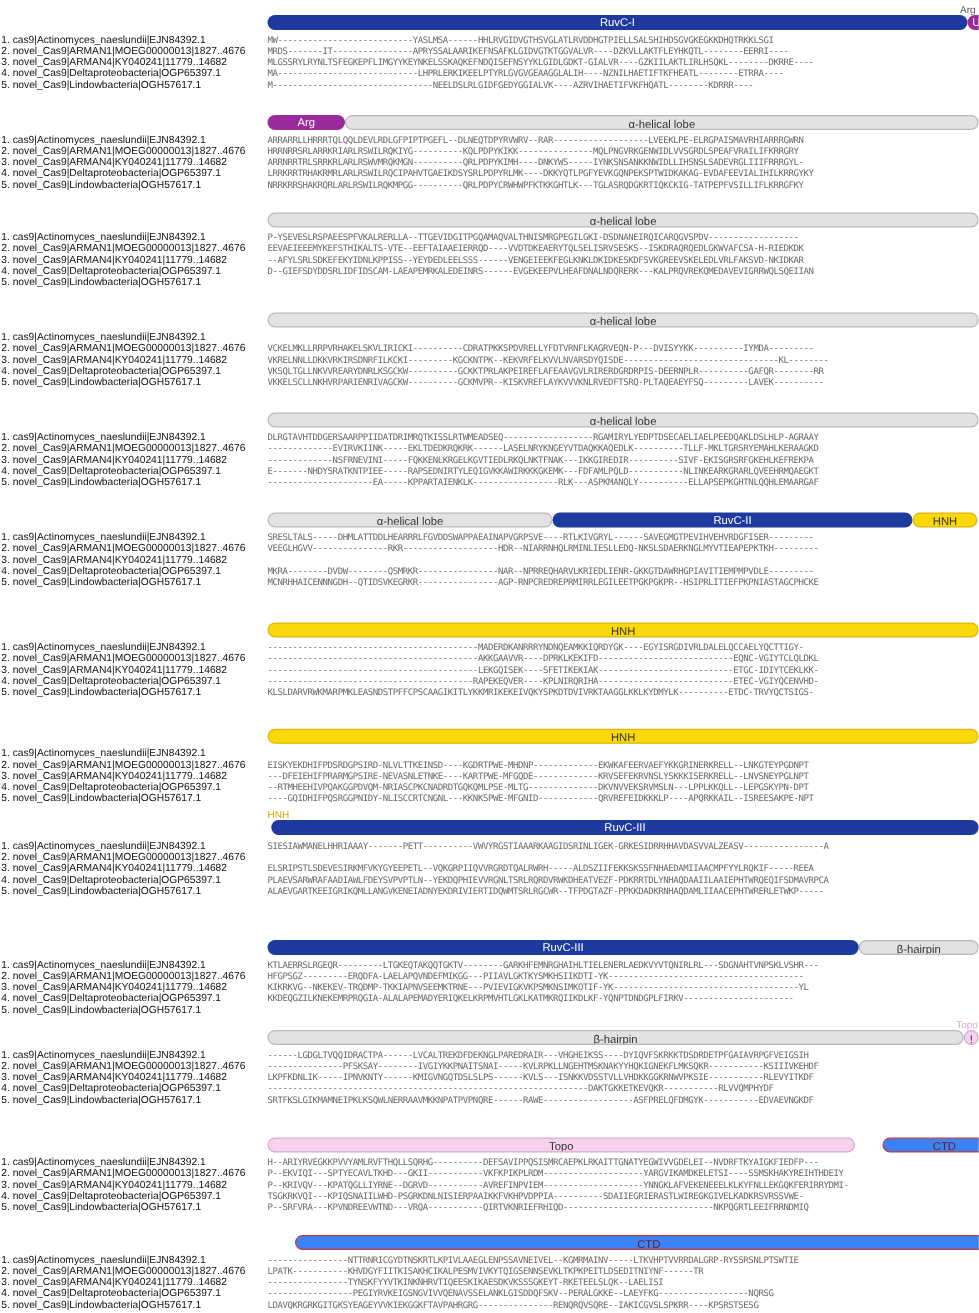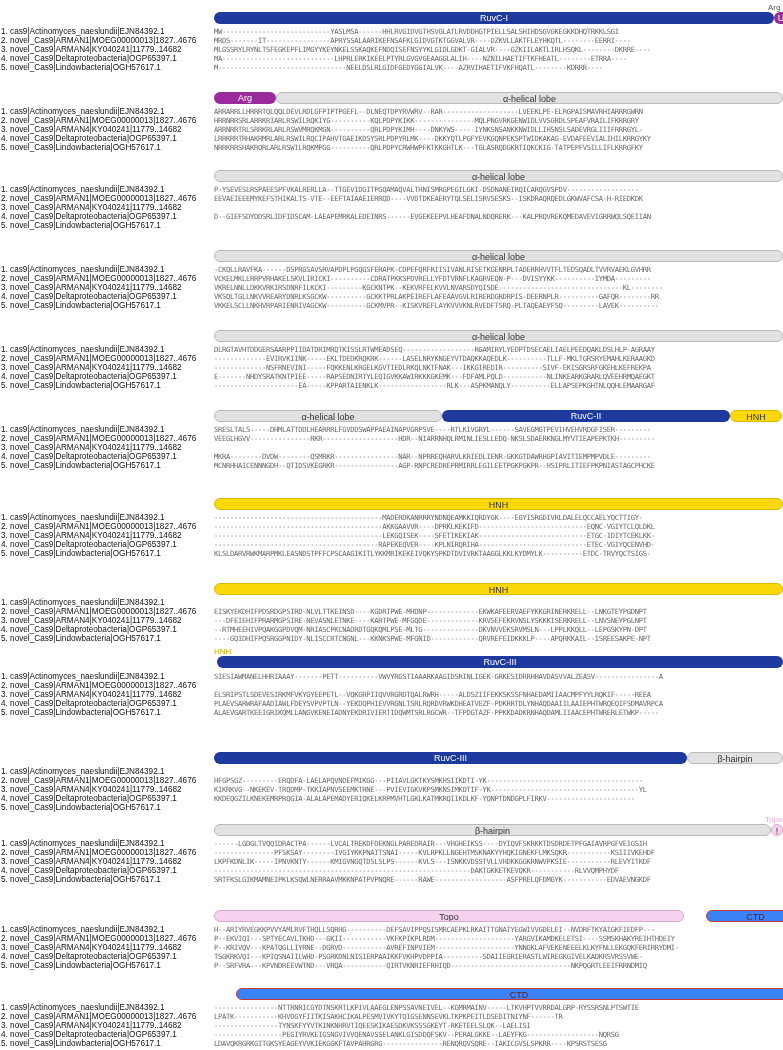--- a/index.html
+++ b/index.html
@@ -89,38 +89,38 @@
         <div class="row" style="top: 0px;">
           <span class="seqname">1. cas9|Actinomyces_naeslundii|EJN84392.1</span>
           <span class="seq">P-YSEVESLRSPAEESPFVKALRERLLA--TTGEVIDGITPGQAMAQVALTHNISMRGPEGILGKI-DSDNANEIRQICARQGVSPDV------------------</span>
         </div>
         <div class="row" style="top: 9px;">
           <span class="seqname">2. novel_Cas9|ARMAN1|MOEG00000013|1827..4676</span>
           <span class="seq">EEVAEIEEEMYKEFSTHIKALTS-VTE--EEFTAIAAEIERRQD----VVDTDKEAERYTQLSELISRVSESKS--ISKDRAQRQEDLGKWVAFCSA-H-RIEDKDK</span>
         </div>
         <div class="row" style="top: 18px;">
           <span class="seqname">3. novel_Cas9|ARMAN4|KY040241|11779..14682</span>
+          <span class="seq">--AFYLSRLSDKEFEKYIDNLKPPISS--YEYDEDLEELSSS------VENGEIEEKFEGLKNKLDKIDKESKDFSVKGREEVSKELEDLVRLFAKSVD-NKIDKAR</span>
         </div>
         <div class="row" style="top: 27px;">
           <span class="seqname">4. novel_Cas9|Deltaproteobacteria|OGP65397.1</span>
           <span class="seq">D--GIEFSDYDDSRLIDFIDSCAM-LAEAPEMRKALEDEINRS------EVGEKEEPVLHEAFDNALNDQRERK---KALPRQVREKQMEDAVEVIGRRWQLSQEIIAN</span>
         </div>
         <div class="row" style="top: 36px;">
           <span class="seqname">5. novel_Cas9|Lindowbacteria|OGH57617.1</span>
         </div>
       </div>
     </div>
     <div class="block" style="top: 240px;">
       <div class="bars" style="top: 10px;">
         <div class="bar grey light" style="left: 0px; width: 569px;">α-helical lobe</div>
       </div>
       <div class="rows" style="top: 25px;">
         <div class="row" style="top: 0px;">
           <span class="seqname">1. cas9|Actinomyces_naeslundii|EJN84392.1</span>
-          <span class="seq">-CKQLLRAVFKA------DSPRGSAVSRVAPDPLPGQGSFERAPK-CDPEFQRFRIISIVANLRISETKGENRPLTADERRHVVTFLTEDSQADLTVVRVAEKLGVHRR</span>
         </div>
         <div class="row" style="top: 9px;">
           <span class="seqname">2. novel_Cas9|ARMAN1|MOEG00000013|1827..4676</span>
           <span class="seq">VCKELMKLLRRPVRHAKELSKVLIRICKI----------CDRATPKKSPDVRELLYFDTVRNFLKAGRVEQN-P---DVISYYKK----------IYMDA---------</span>
         </div>
         <div class="row" style="top: 18px;">
           <span class="seqname">3. novel_Cas9|ARMAN4|KY040241|11779..14682</span>
           <span class="seq">VKRELNNLLDKKVRKIRSDNRFILKCKI---------KGCKNTPK--KEKVRFELKVVLNVARSDYQISDE-------------------------------KL--------</span>
         </div>
         <div class="row" style="top: 27px;">
@@ -269,20 +269,21 @@
       </div>
     </div>
     <div class="block" style="top: 742px;">
       <div class="bars" style="top: 10px;">
         <div class="bar blue" style="left: 0px; width: 473px;">RuvC-III</div>
         <div class="bar grey light" style="left: 473px; width: 96px;">β-hairpin</div>
       </div>
       <div class="rows" style="top: 25px;">
         <div class="row" style="top: 0px;">
           <span class="seqname">1. cas9|Actinomyces_naeslundii|EJN84392.1</span>
+          <span class="seq">KTLAERRSLRGEQR---------LTGKEQTAKQQTGKTV--------GARKHFEMNRGHAIHLTIELENERLAEDKVYVTQNIRLRL---SDGNAHTVNPSKLVSHR---</span>
         </div>
         <div class="row" style="top: 9px;">
           <span class="seqname">2. novel_Cas9|ARMAN1|MOEG00000013|1827..4676</span>
           <span class="seq">HFGPSGZ---------ERQDFA-LAELAPQVNDEFMIKGG---PIIAVLGKTKYSMKHSIIKDTI-YK---------------------------------------</span>
         </div>
         <div class="row" style="top: 18px;">
           <span class="seqname">3. novel_Cas9|ARMAN4|KY040241|11779..14682</span>
           <span class="seq">KIKRKVG--NKEKEV-TRQDMP-TKKIAPNVSEEMKTRNE---PVIEVIGKVKPSMKNSIMKOTIF-YK-------------------------------------YL</span>
         </div>
         <div class="row" style="top: 27px;">

